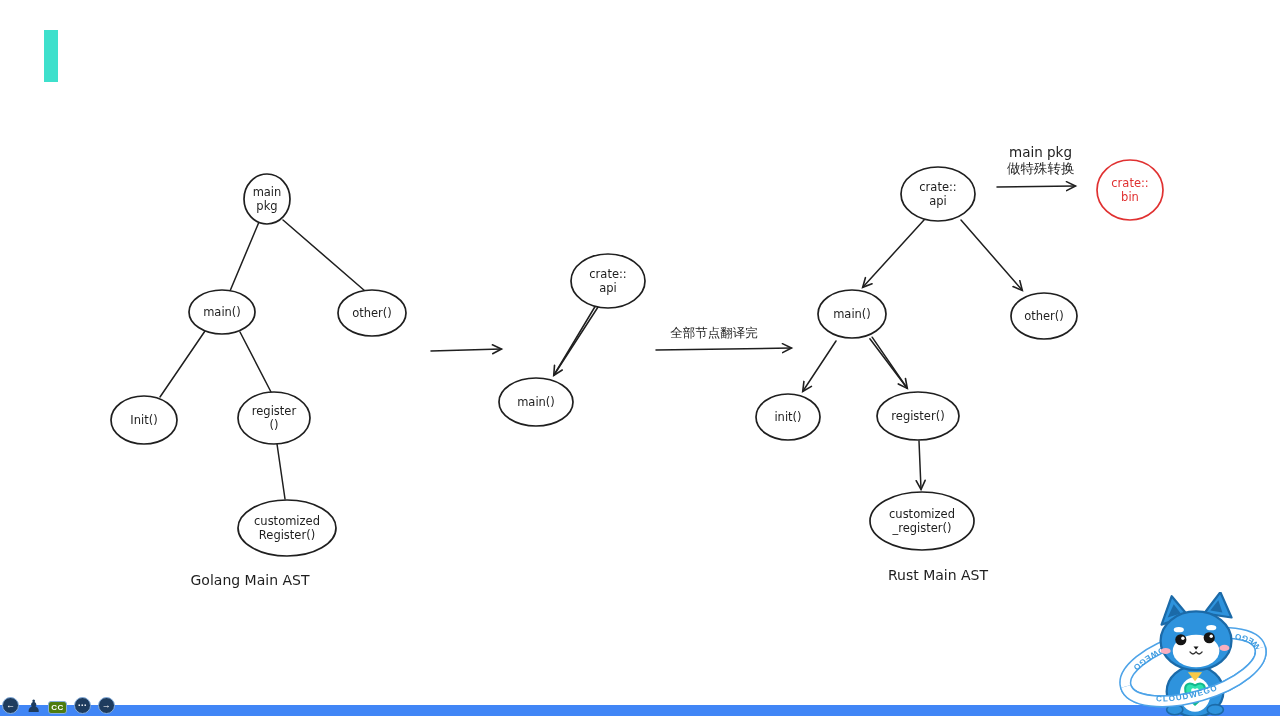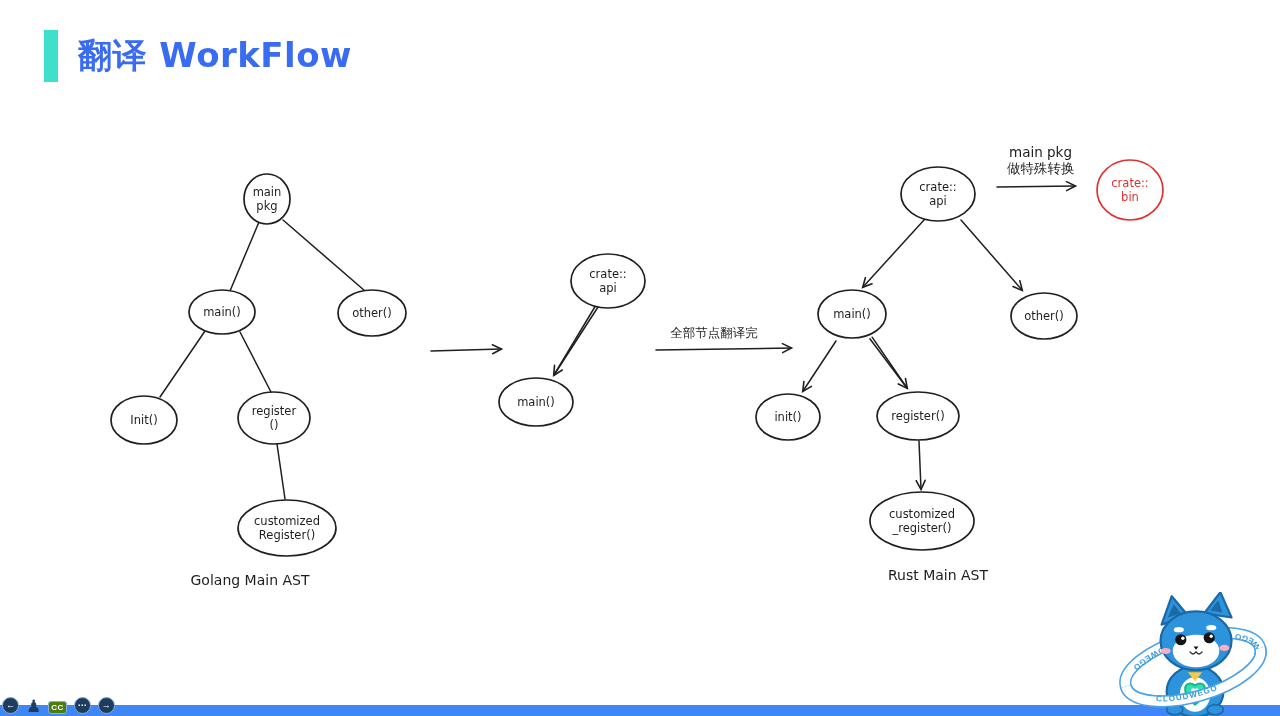--- a/index.html
+++ b/index.html
@@ -31,21 +31,20 @@
   }
   .mascot{position:absolute;left:1117px;top:592px;z-index:7;}
 </style>
 </head>
 <body>
 
 <div class="slide">
 
   <div class="title-row">
     <div class="accent-bar"></div>
-    <h1 class="title">翻译 WorkFlow</h1>
   </div>
 
   <svg id="diagram-svg" width="1280" height="716" viewBox="0 0 1280 716">
     <defs>
       <marker id="arrowhead" markerWidth="14" markerHeight="14" refX="9.5" refY="5.5" orient="auto" markerUnits="userSpaceOnUse">
         <path d="M1,1 L10,5.5 L1,10" fill="none" stroke="#1F1F1F" stroke-width="1.6" stroke-linecap="round"></path>
       </marker>
     </defs>
     <g id="edges-layer">
         <line stroke="#1F1F1F" stroke-width="1.5" stroke-linecap="round" x1="259" y1="222" x2="230" y2="291"></line>

